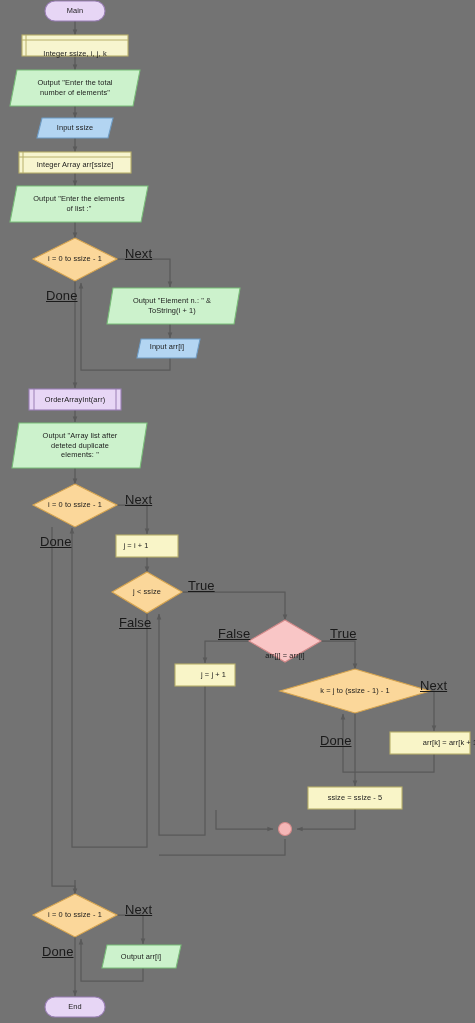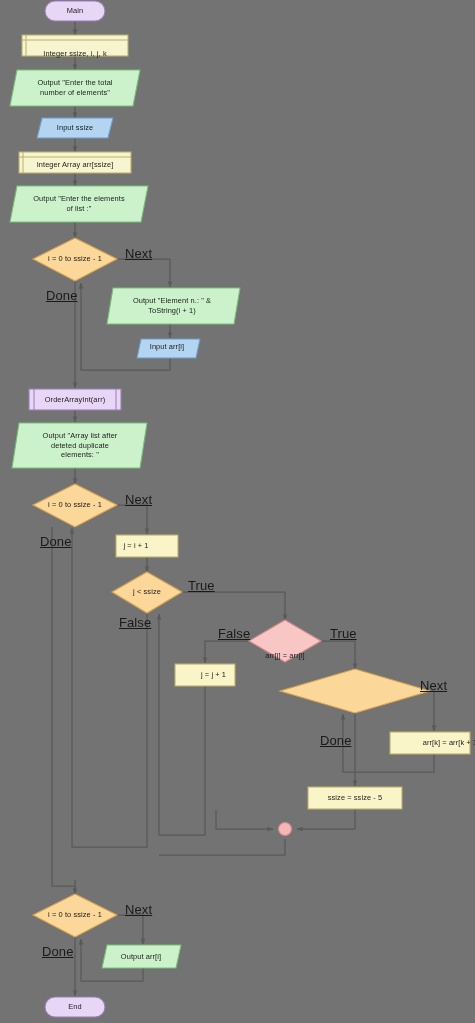--- a/index.html
+++ b/index.html
@@ -209,20 +209,21 @@
   <div class="node-label" style="left:33px;  top:496px; width:84px;  height:18px;">i = 0 to ssize - 1</div>
 
   <div class="node-label" style="left:116px; top:535px; width:40px;  height:22px;">j = i + 1</div>
 
   <div class="node-label" style="left:114px; top:583px; width:66px;  height:18px;">j &lt; ssize</div>
 
   <div class="node-label" style="left:251px; top:632px; width:68px;  height:18px;margin-top:15px;">arr[j] = arr[i]</div>
 
   <div class="node-label" style="left:175px; top:664px; width:77px;  height:22px;">j = j + 1</div>
 
+  <div class="node-label" style="left:290px; top:682px; width:130px; height:18px;">k = j to (ssize - 1) - 1</div>
 
   <div class="node-label" style="left:390px; top:732px; width:80px;  height:22px;padding-left:21px;">arr[k] = arr[k + 1]</div>
 
   <div class="node-label" style="left:308px; top:787px; width:94px;  height:22px;">ssize = ssize - 5</div>
 
   <div class="node-label" style="left:33px;  top:906px; width:84px;  height:18px;">i = 0 to ssize - 1</div>
 
   <div class="node-label" style="left:104px; top:945px; width:74px;  height:23px;">Output arr[i]</div>
 
   <div class="node-label" style="left:45px;  top:997px; width:60px;  height:20px;">End</div>

